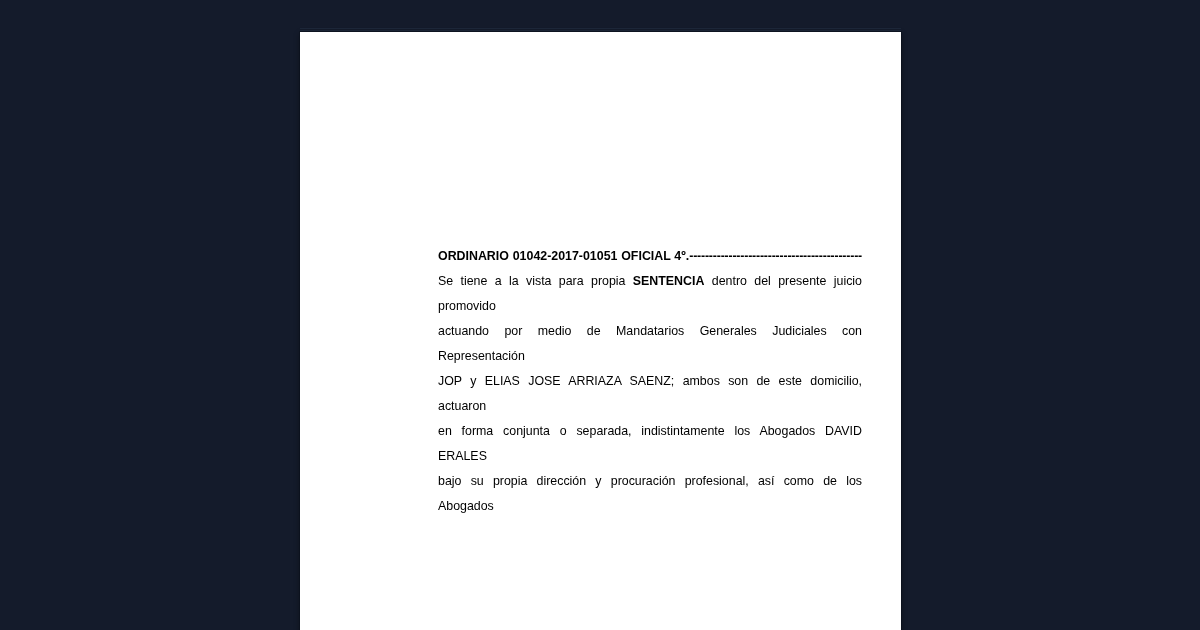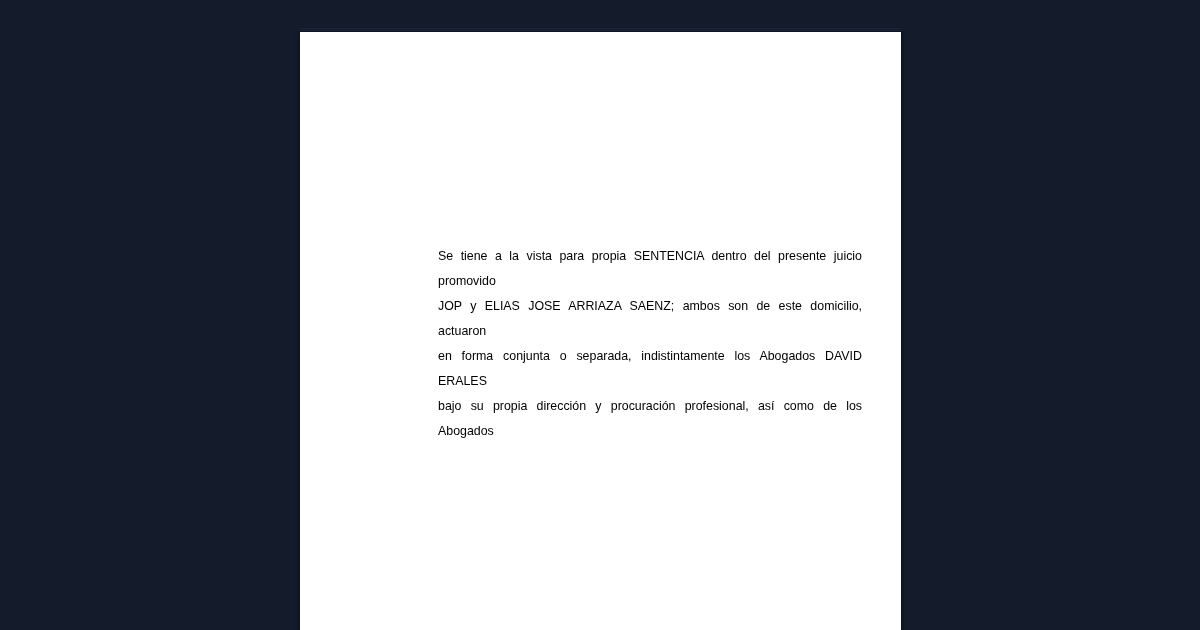--- a/index.html
+++ b/index.html
@@ -66,21 +66,21 @@
     margin: 0;
     white-space: pre-wrap;
     word-spacing: 0;
   }
 
   .doc-line.bold-line {
     font-weight: bold;
   }
 
   .lbl {
-    font-weight: normal;
+    font-weight: bold;
   }
 
   .dashes {
     font-weight: bold;
     letter-spacing: -0.2px;
   }
 
   .para {
     margin: 0;
   }
@@ -89,25 +89,27 @@
 <body>
 
 <div id="viewer">
 
   <div id="page-top-rule"></div>
 
   <div id="page-sheet">
 
     <div id="page-body">
 
+      <div class="doc-line bold-line"><span>ORDINARIO 01042-2017-01051 OFICIAL 4º.</span><span class="dashes">--------------------------------------------</span></div>
 
 
 
       <div class="para">
         <div class="doc-line"><span>Se tiene a la vista para propia </span><span class="lbl">SENTENCIA</span><span> dentro del presente juicio promovido</span></div>
+        <div class="doc-line">actuando por medio de Mandatarios Generales Judiciales con Representación</div>
         <div class="doc-line">JOP y ELIAS JOSE ARRIAZA SAENZ; ambos son de este domicilio, actuaron</div>
         <div class="doc-line">en forma conjunta o separada, indistintamente los Abogados DAVID ERALES</div>
         <div class="doc-line">bajo su propia dirección y procuración profesional, así como de los Abogados</div>
 
       </div>
 
     </div>
   </div>
 </div>
 

